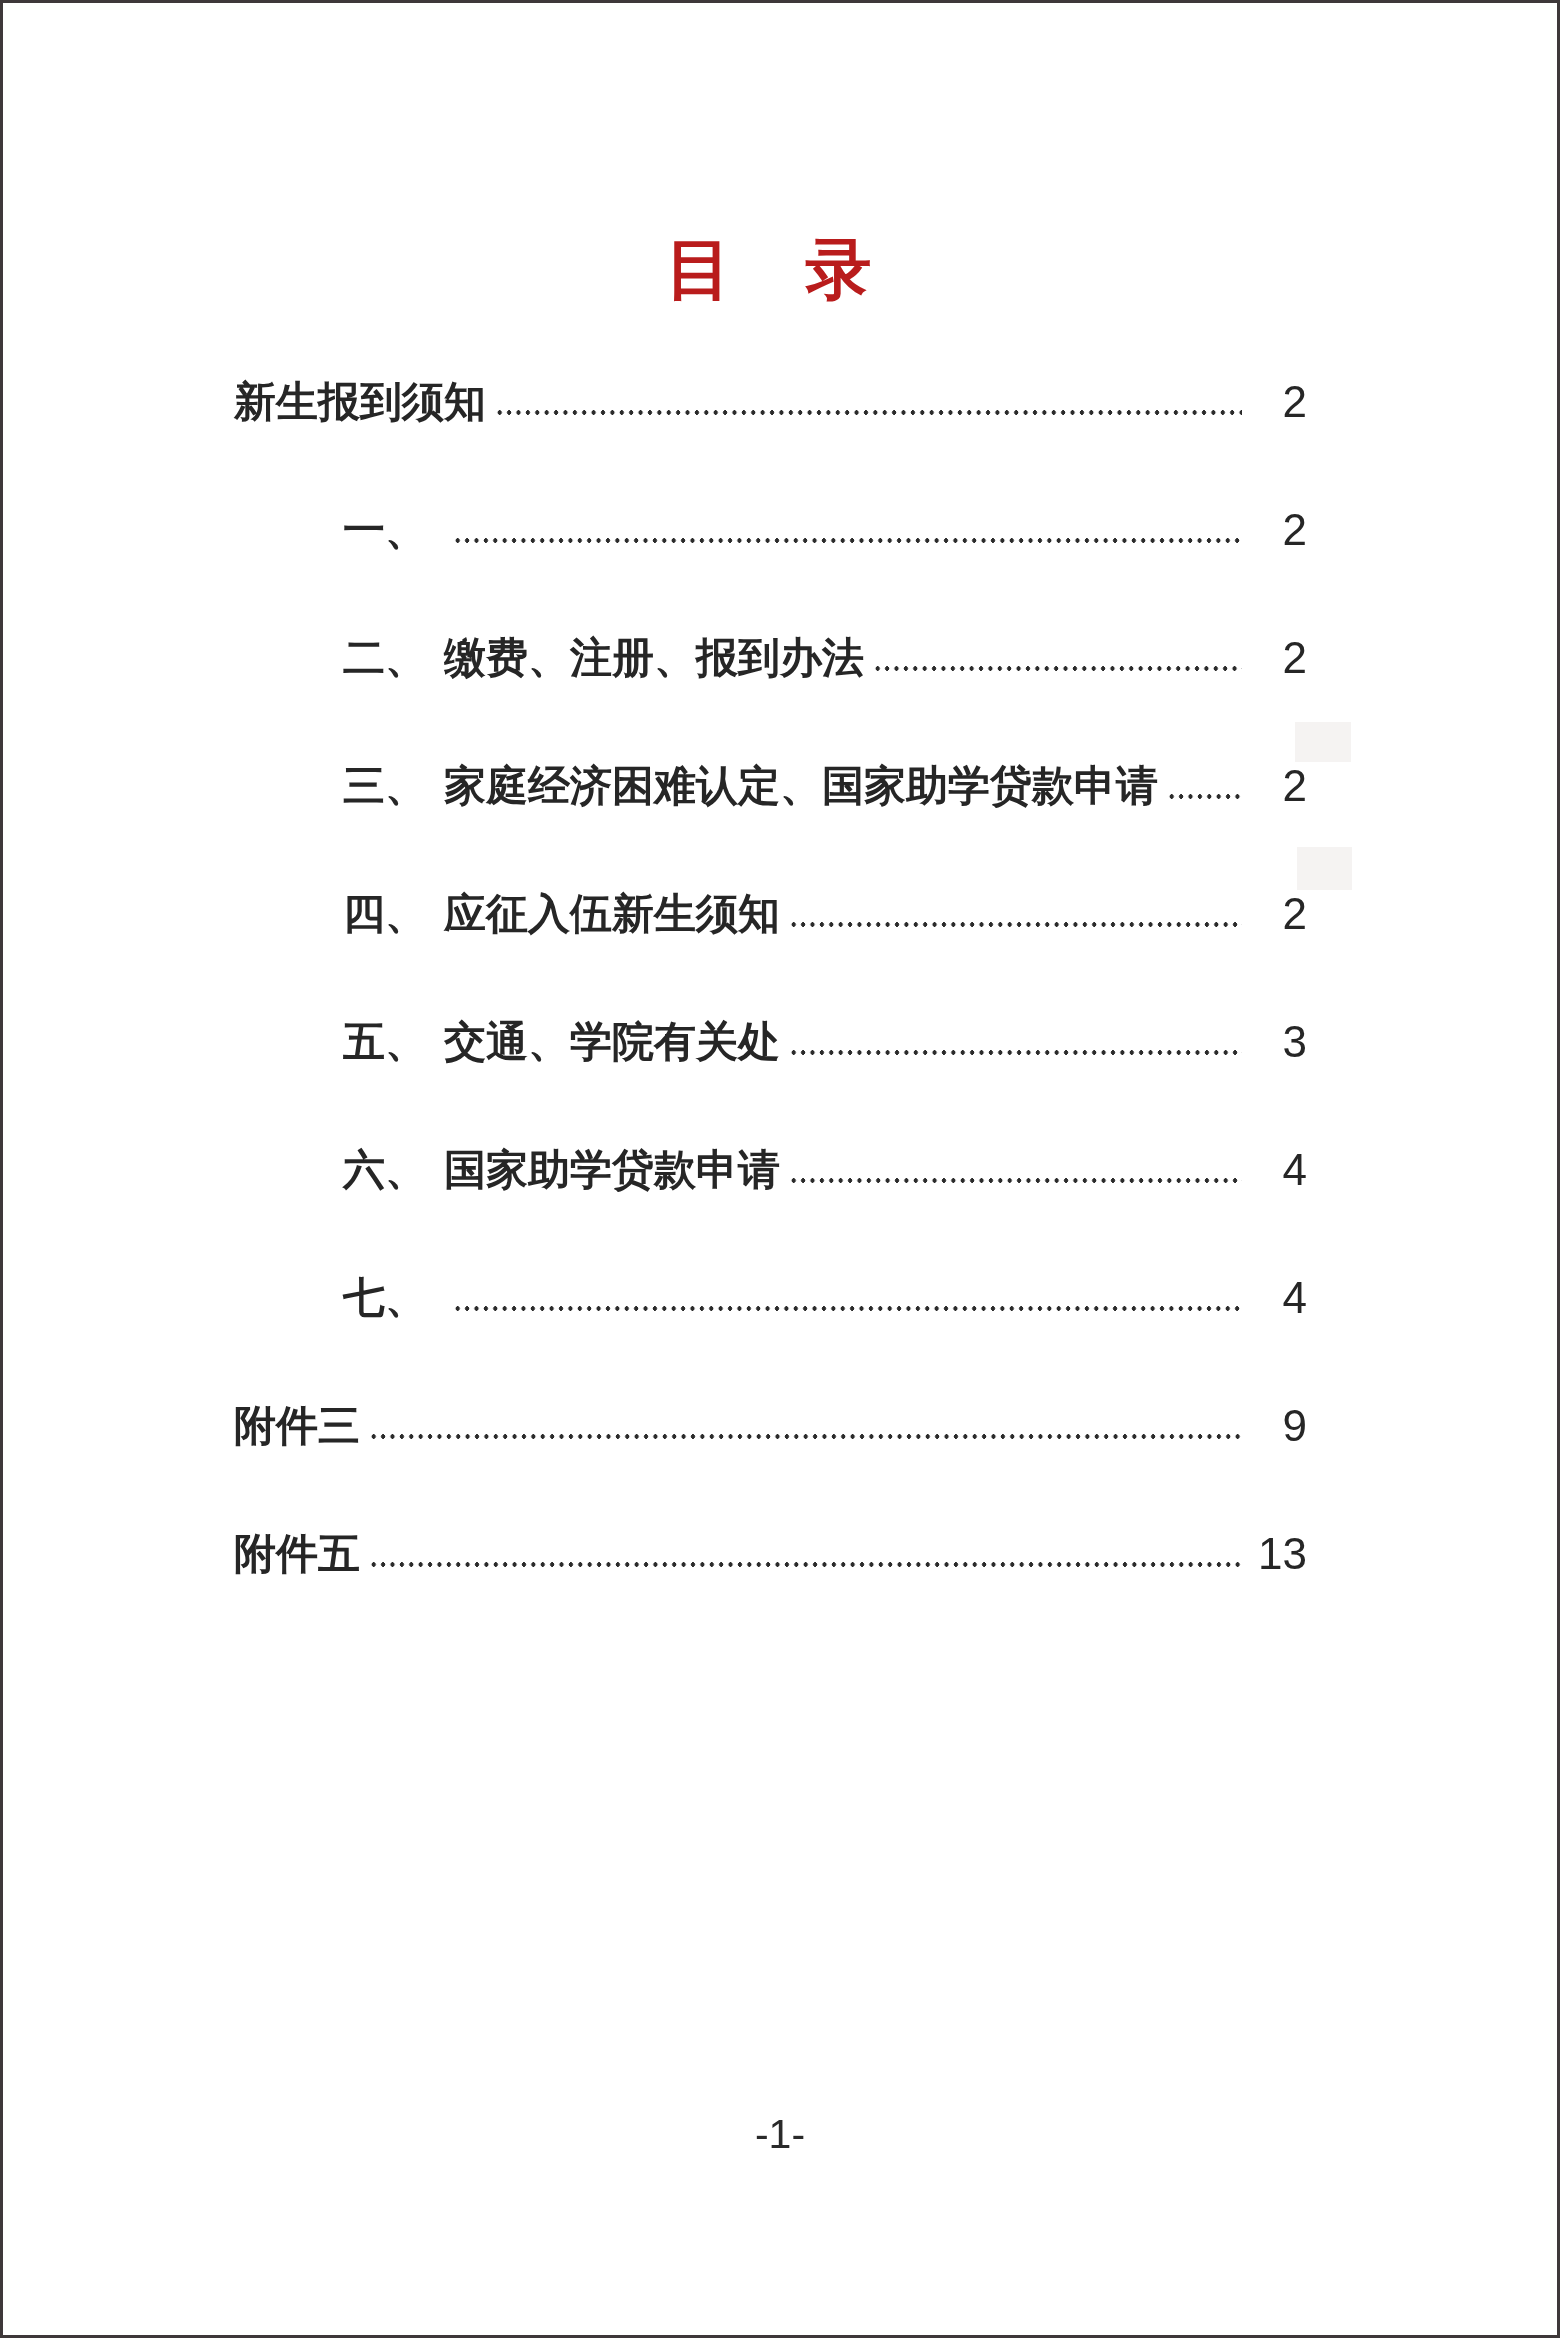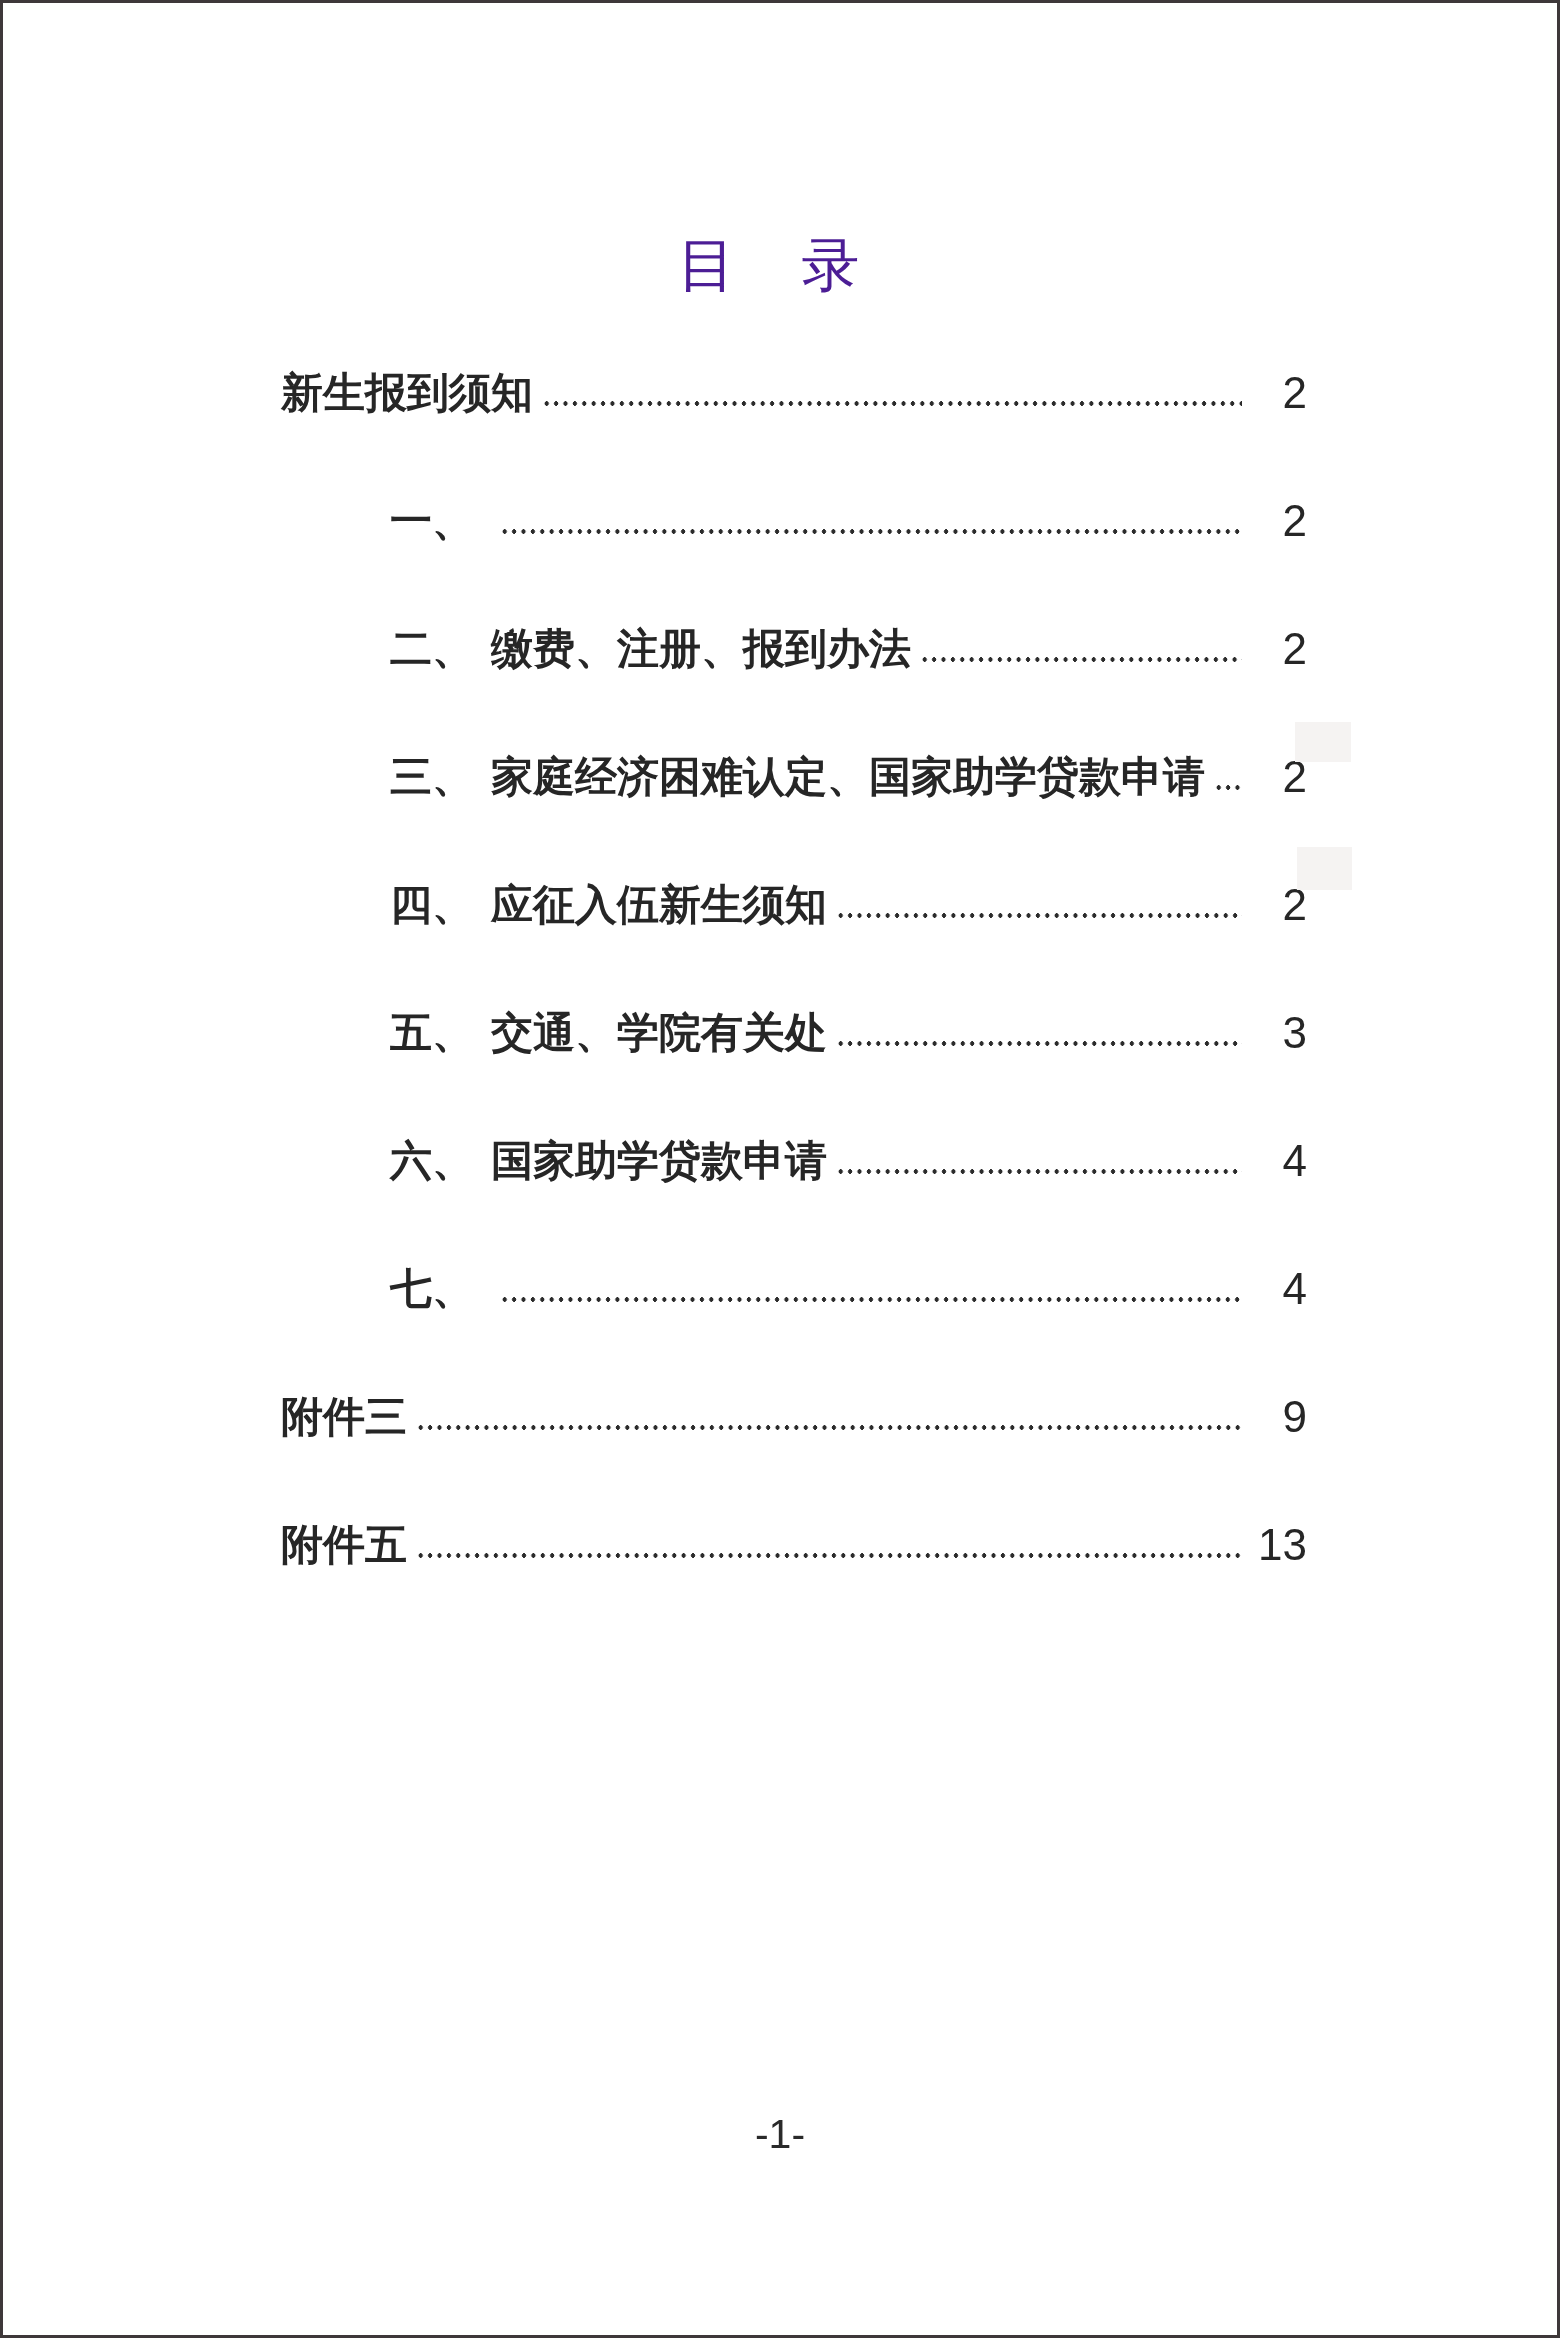--- a/index.html
+++ b/index.html
@@ -8,27 +8,27 @@
     background: #ffffff;
     border: 3.8px solid #3e383a;
     font-family: "Liberation Sans", sans-serif;
     color: #262626;
     position: relative;
     overflow: hidden;
   }
   .page { padding: 230px 250px 0 231px; position: relative; }
   .doc-title {
     text-align: center;
-    font-size: 58px;
-    font-weight: normal;
+    font-size: 66px;
+    font-weight: bold;
     line-height: 1.1;
     letter-spacing: 3.8px;
-    color: #4c1d95;
+    color: #b91c1c;
   }
-  .toc { margin-top: 72px; margin-left: 47px; }
+  .toc { margin-top: 72px; }
   .row {
     display: flex;
     align-items: flex-end;
     height: 47px;
     line-height: 47px;
     margin-bottom: 81px;
     font-size: 42px;
     font-weight: bold;
     white-space: nowrap;
   }

